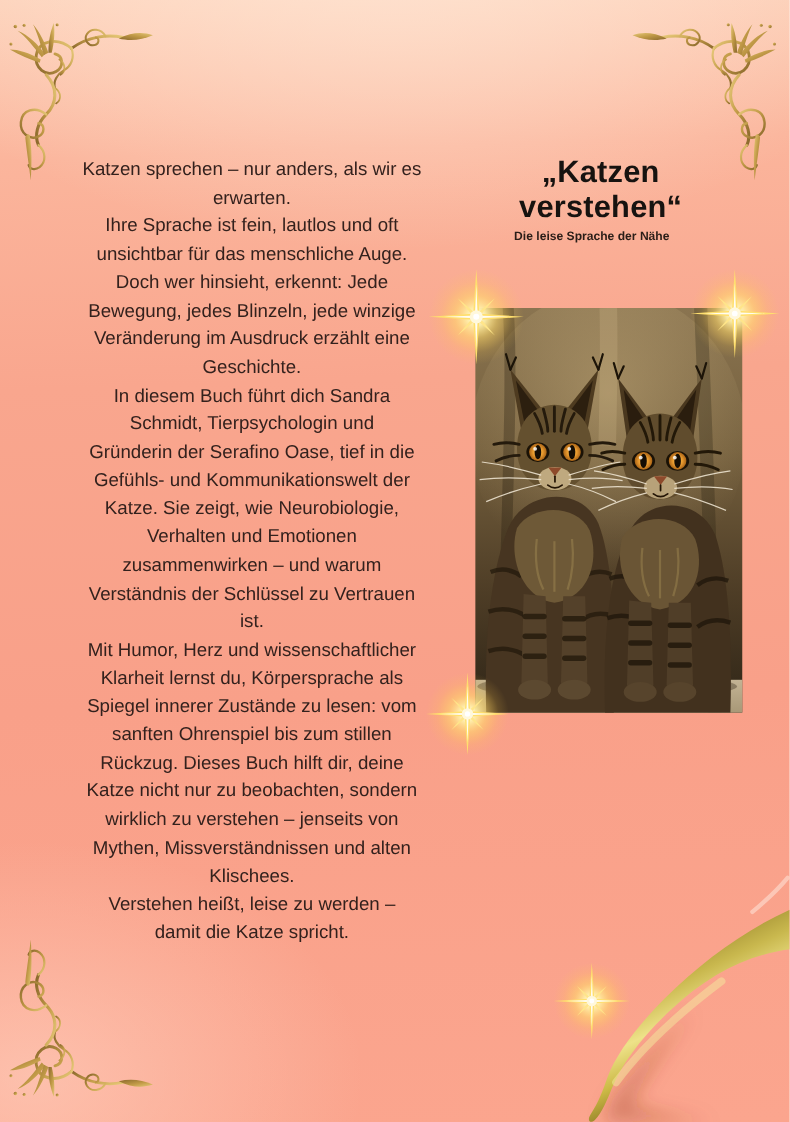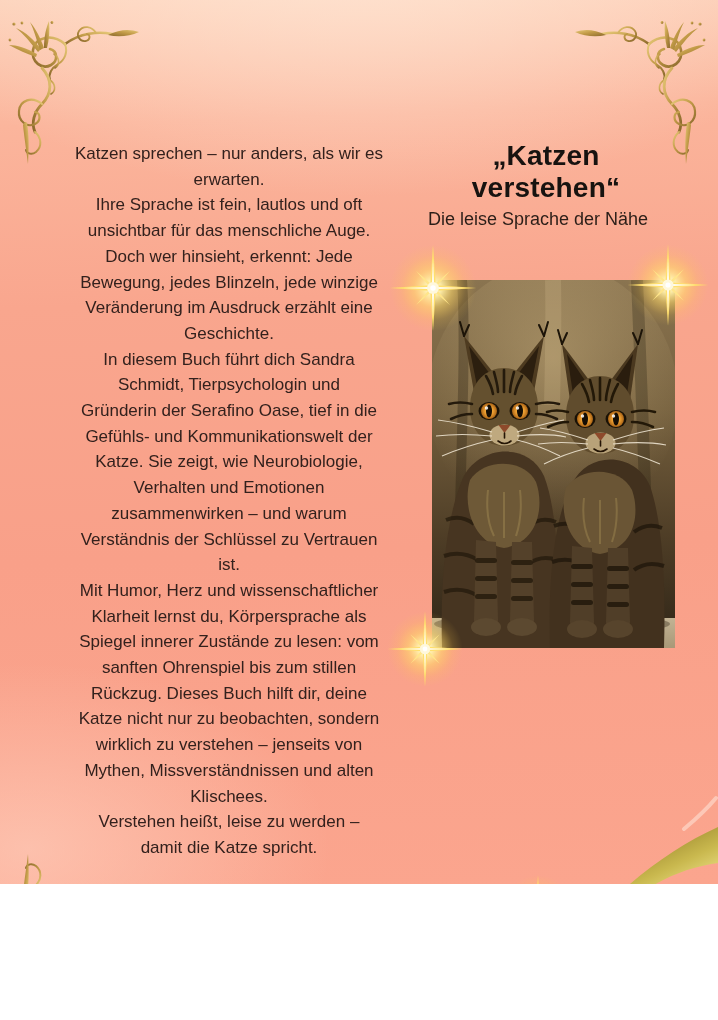--- a/index.html
+++ b/index.html
@@ -1,31 +1,31 @@
 <!DOCTYPE html>
 <html lang="de"><head>
 <meta charset="utf-8">
 <style>
   html,body { margin:0; padding:0; }
   .page {
-    position:relative; width:718px; height:884px; overflow:hidden;
+    position:relative; width:718px; height:1020px; overflow:hidden;
     font-family:"Liberation Sans", sans-serif;
     background:
       radial-gradient(130% 55% at 50% -8%, rgba(255,233,216,.85) 0%, rgba(255,233,216,0) 55%),
       radial-gradient(60% 30% at 4% 96%, rgba(255,215,198,.55) 0%, rgba(255,215,198,0) 70%),
       linear-gradient(178deg, #fdd0b8 0%, #fbb59c 14%, #f9a68e 34%, #f9a089 62%, #fba58e 100%);
   }
   .blurb {
     position:absolute; left:54px; top:141px; width:350px;
     text-align:center; font-size:17px; line-height:25.7px;
     color:#33211d; white-space:pre-line;
   }
   .title-block { position:absolute; left:402px; top:140px; width:272px; text-align:center; }
   .title { font-size:28px; line-height:32px; font-weight:bold; color:#171310; letter-spacing:.2px;margin-left:16px; }
-  .subtitle { font-size:18px; margin-top:5px; color:#2b1e18; }
+  .subtitle { font-size:11px; margin-top:5px; color:#2b1e18;font-weight:bold; }
   .photo { position:absolute; left:432px; top:280px; width:243px; height:368px; display:block; }
   .orn { position:absolute; width:132px; height:146px; }
   .orn-tl { left:8px;  top:20px; }
   .orn-tr { left:574px; top:20px; transform:scaleX(-1); }
   .orn-bl { left:8px;  top:852px; transform:scaleY(-1); }
   .sparkle { position:absolute; pointer-events:none; }
   .sp-1 { left:387px; top:242px; width:92px; height:92px; }
   .sp-2 { left:625px; top:242px; width:86px; height:86px; }
   .sp-3 { left:385px; top:609px; width:80px; height:80px; }
   .sp-4 { left:501px; top:873px; width:74px; height:74px; z-index:6; }

